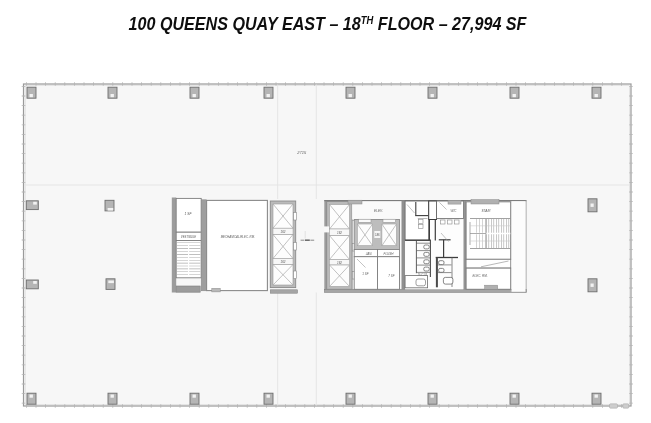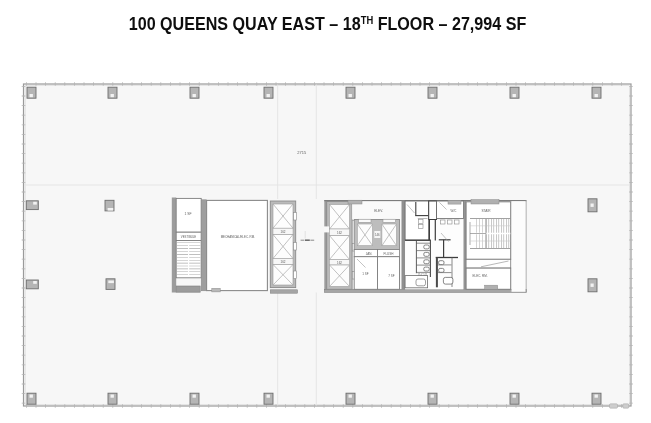--- a/index.html
+++ b/index.html
@@ -1,16 +1,16 @@
 <!DOCTYPE html>
 <html><head>
 <meta charset="utf-8">
 <style>
   html,body{margin:0;padding:0;background:#ffffff;width:651px;height:423px;overflow:hidden;}
-  #page{position:relative;width:651px;height:349px;font-family:"Liberation Sans",sans-serif;}
+  #page{position:relative;width:651px;height:349px;font-family:"Liberation Sans",sans-serif;font-style:italic;}
   #title{position:absolute;left:2px;top:13.5px;width:651px;text-align:center;font-weight:bold;font-size:18px;color:#0e0e0e;letter-spacing:0px;white-space:nowrap;transform:scaleX(0.895);transform-origin:325.5px 0;}
   #title sup{font-size:10.5px;position:relative;top:-6px;vertical-align:baseline;letter-spacing:0;}
   svg{position:absolute;left:0;top:0;}
   text{font-family:"Liberation Sans",sans-serif;fill:#5d5d5d;}
 </style>
 </head>
 <body>
 <div id="page">
 
 <div id="title">100 QUEENS QUAY EAST – 18<sup>TH</sup> FLOOR – 27,994 SF</div>

